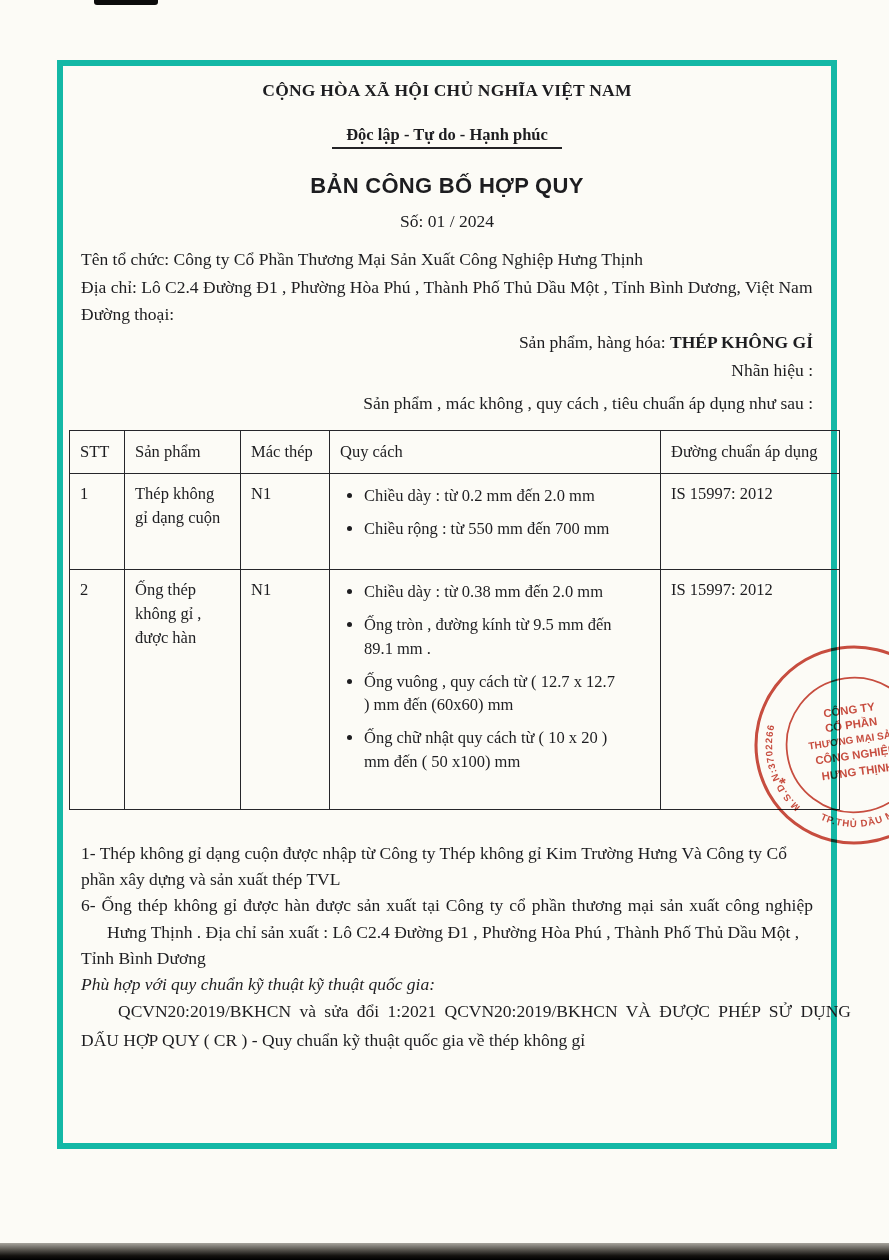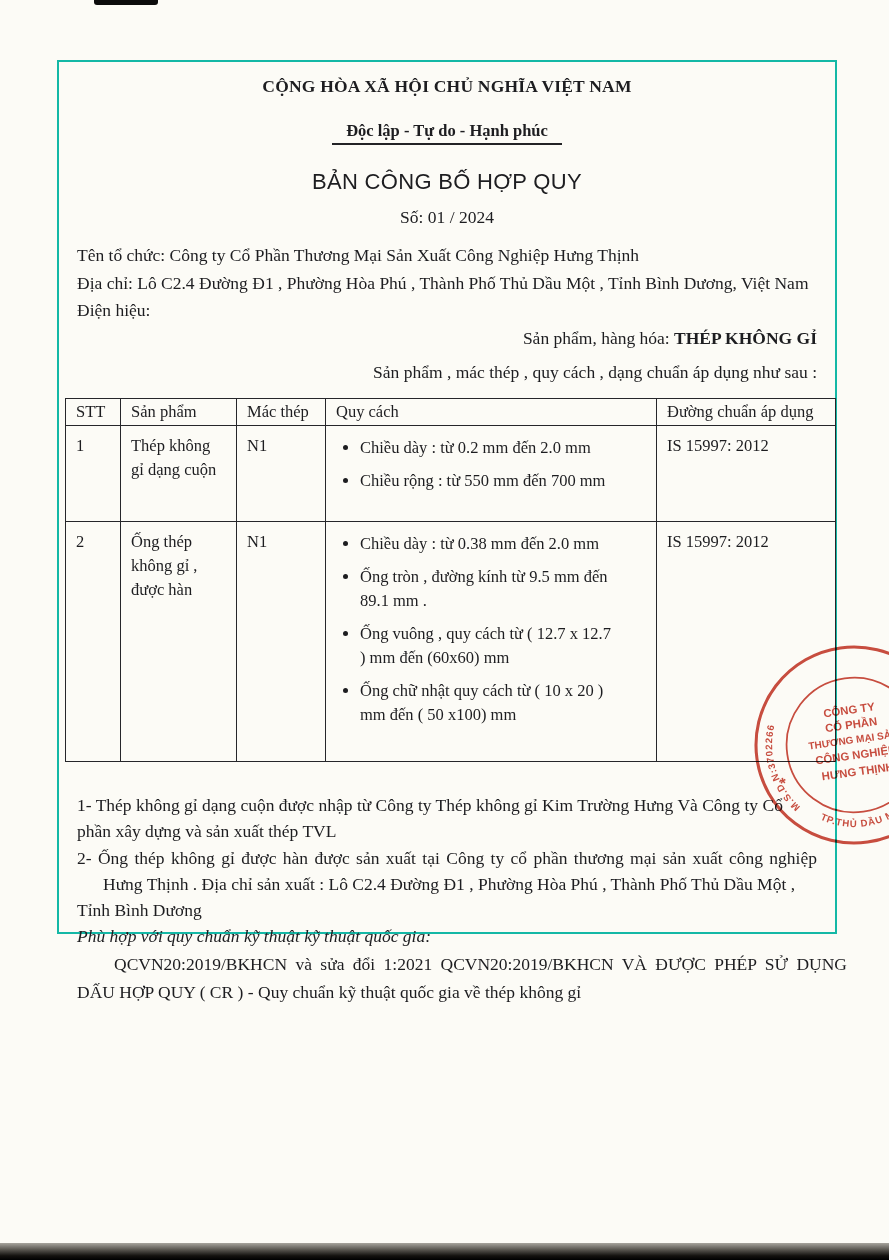--- a/index.html
+++ b/index.html
@@ -8,56 +8,56 @@
     width: 889px; height: 1260px;
     position: relative; overflow: hidden;
     background: #f1efe9;
     font-family: "Liberation Serif", "DejaVu Serif", serif;
     color: #1d1d20;
   }
   .sheet { position: absolute; inset: 0; background: #fcfbf6; }
 
   .frame {
     position: absolute; left: 57px; top: 60px;
-    width: 780px; height: 874px;
-    border: 2px solid #14b8a6;
+    width: 780px; height: 1089px;
+    border: 6px solid #14b8a6;
     padding: 12px 18px 0 18px;
   }
 
   .nat-header { text-align: center; margin-top: 2px; }
   .h-country { font-weight: bold; font-size: 17.5px; letter-spacing: .2px; }
   .h-motto {
     display: inline-block; font-weight: bold; font-size: 16.5px;
     margin-top: 6px; padding: 0 14px 2px 14px;
     border-bottom: 2px solid #232326;
   }
 
   .title {
     text-align: center; margin-top: 24px;
     font-family: "Liberation Sans", "DejaVu Sans", sans-serif;
-    font-weight: normal; font-size: 22px; letter-spacing: .3px;
+    font-weight: bold; font-size: 22px; letter-spacing: .3px;
   }
   .doc-no { text-align: center; margin-top: 12px; font-size: 17.5px; }
 
   .info { margin-top: 14px; font-size: 17.5px; line-height: 1.58; }
   .info p { margin: 0; }
   .indent-sm { margin-left: 7px !important; text-align: right; }
   .intro-line { margin-top: 6px !important; }
 
   table.products {
     border-collapse: collapse; table-layout: fixed;
     width: 770px; margin: 12px 0 0 -12px;
     font-size: 16.5px; line-height: 1.45;
   }
   .products th, .products td {
     border: 1.7px solid #26262a;
     padding: 8px 10px; vertical-align: top; text-align: left;
     font-weight: normal;
   }
-  .products th { padding: 1px 10px; vertical-align: middle; }
+  .products th { padding: 9px 10px; vertical-align: middle; }
   .th-stt, .c-stt { text-align: center; }
   .c-sp { text-align: justify; }
   .c-mt { padding-left: 26px; }
   tr.r1 { height: 96px; }
   tr.r2 { height: 240px; }
   .c-qc ul { margin: 0; padding: 0 0 0 24px; list-style: disc; }
   .c-qc li { margin: 2px 0 9px 0; padding-right: 26px; }
   .c-qc li:last-child { margin-bottom: 0; }
 
   .notes { margin-top: 30px; font-size: 17.5px; line-height: 1.5; }
@@ -110,23 +110,24 @@
       <div class="h-country">CỘNG HÒA XÃ HỘI CHỦ NGHĨA VIỆT NAM</div><br>
       <span class="h-motto">Độc lập - Tự do - Hạnh phúc</span>
     </div>
 
     <div class="title">BẢN CÔNG BỐ HỢP QUY</div>
     <div class="doc-no">Số: 01 / 2024</div>
 
     <div class="info">
       <p>Tên tổ chức: Công ty Cổ Phần Thương Mại Sản Xuất Công Nghiệp Hưng Thịnh</p>
       <p>Địa chỉ: Lô C2.4 Đường Đ1 , Phường Hòa Phú , Thành Phố Thủ Dầu Một , Tỉnh Bình Dương, Việt Nam</p>
-      <p>Điện hiệu:</p>
+      <p>Đường thoại:</p>
       <p class="indent-sm"><span>Sản phẩm, hàng hóa: </span><strong>THÉP KHÔNG GỈ</strong></p>
-      <p class="indent-sm intro-line">Sản phẩm , mác thép , quy cách , dạng chuẩn áp dụng như sau :</p>
+      <p class="indent-sm">Nhãn hiệu :</p>
+      <p class="indent-sm intro-line">Sản phẩm , mác không , quy cách , tiêu chuẩn áp dụng như sau :</p>
     </div>
 
     <table class="products">
       <colgroup>
         <col style="width:55px">
           <col style="width:116px">
           <col style="width:89px">
           <col style="width:331px">
           <col style="width:179px">
       </colgroup>
@@ -164,21 +165,21 @@
               <li>Ống chữ nhật quy cách từ ( 10 x 20 ) mm đến ( 50 x100) mm</li>
             </ul>
           </td>
           <td>IS 15997: 2012</td>
         </tr>
       </tbody>
     </table>
 
     <div class="notes">
       <p class="note-1">1-  Thép không gỉ dạng cuộn được nhập từ Công ty Thép không gỉ Kim Trường Hưng Và Công ty Cổ phần xây dựng và sản xuất thép TVL</p>
-      <p class="note-2">2-  Ống thép không gỉ được hàn được sản xuất tại Công ty cổ phần thương mại sản xuất công nghiệp Hưng Thịnh . Địa chỉ sản xuất : Lô C2.4 Đường Đ1 , Phường Hòa Phú , Thành Phố Thủ Dầu Một ,</p>
+      <p class="note-2">6-  Ống thép không gỉ được hàn được sản xuất tại Công ty cổ phần thương mại sản xuất công nghiệp Hưng Thịnh . Địa chỉ sản xuất : Lô C2.4 Đường Đ1 , Phường Hòa Phú , Thành Phố Thủ Dầu Một ,</p>
       <p class="province-line">Tỉnh Bình Dương</p>
       <p class="conformity-line">Phù hợp với quy chuẩn kỹ thuật kỹ thuật quốc gia:</p>
       <p class="regulation">QCVN20:2019/BKHCN và sửa đổi 1:2021 QCVN20:2019/BKHCN VÀ ĐƯỢC PHÉP SỬ DỤNG DẤU HỢP QUY ( CR ) -  Quy chuẩn kỹ thuật quốc gia về thép không gỉ</p>
     </div>
 
   </div>
 
   <div class="stamp">
     <svg viewBox="0 0 240 240" xmlns="http://www.w3.org/2000/svg">
       <defs>

